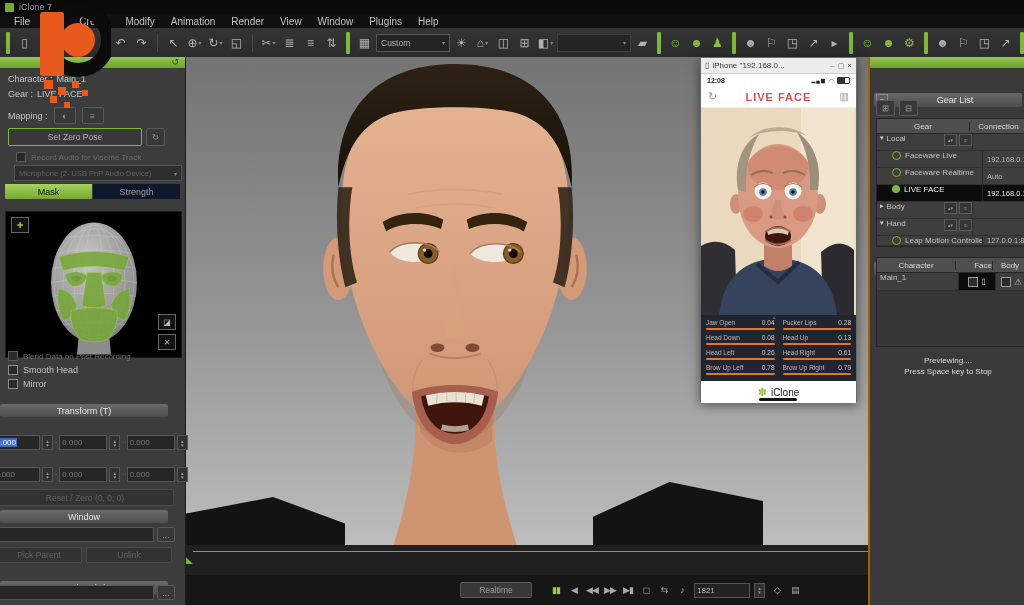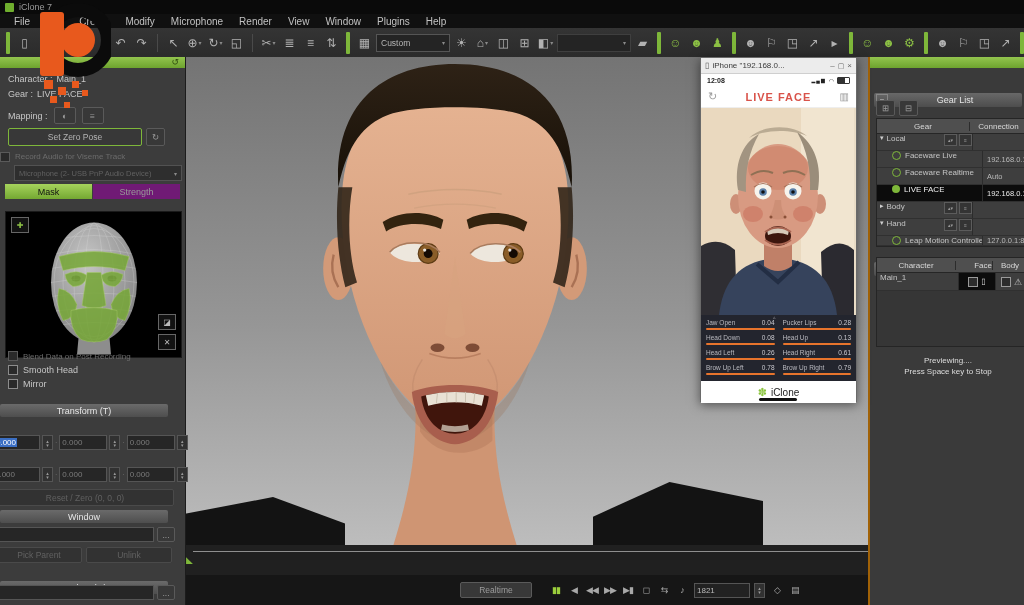--- a/index.html
+++ b/index.html
@@ -30,21 +30,21 @@
   .dim{color:#6c6c6c}
   .btn{border:1px solid #5a5a5a;background:#383838;color:#9c9c9c;font-size:8.5px;display:flex;align-items:center;justify-content:center;border-radius:2px}
   .btn.dis{color:#616161;background:#323232;border-color:#4a4a4a}
   .num-field{background:#262626;border:1px solid #555;height:13px;font-size:8px;color:#7c7c7c;display:flex;align-items:center;padding:0 2px;overflow:hidden;white-space:nowrap}
   .spin{width:9px;height:13px;border:1px solid #555;background:#313131;color:#9a9a9a;font-size:5px;display:flex;flex-direction:column;align-items:center;justify-content:center;line-height:4px;flex:none}
   .sel-blue{background:#3b6fc4;color:#fff;padding:0 1px}
   
   #left-panel{left:0;top:57px;width:185px;height:548px;background:#3c3c3c;z-index:20;border-right:1px solid #1c1c1c}
   .tab{height:15px;font-size:9px;display:flex;align-items:center;justify-content:center}
   .tab.active{background:linear-gradient(#a6d35c,#74a832);color:#101010}
-  .tab.inactive{background:#701a75;color:#9a9a9a}
+  .tab.inactive{background:#0f172a;color:#9a9a9a}
   #mask-box{background:#000;border:1px solid #1a1a1a;position:relative}
   .mini-btn{width:16px;height:14px;border:1px solid #666;background:rgba(30,30,30,.6);color:#bbb;font-size:8px;display:flex;align-items:center;justify-content:center}
   
   #viewport{left:185px;top:57px;width:839px;height:488px;background:linear-gradient(180deg,#747474,#969696 55%,#bdbdbd);overflow:hidden;z-index:1}
   .shoulder{position:absolute;background:#131313}
   #tl-strip{left:185px;top:545px;width:839px;height:30px;background:#202020;z-index:2}
   #tl-line{position:absolute;left:8px;top:6px;width:825px;height:1px;background:#8f8f8f}
   #tl-handle{position:absolute;left:702px;top:2px;width:8px;height:8px;border:1px solid #b0b0b0;border-radius:50%;background:#3a3a3a}
   #tl-corner{position:absolute;left:1px;top:10px;color:#7eb73a;font-size:9px}
   #transport{left:185px;top:575px;width:839px;height:30px;background:#161616;z-index:2;display:flex;align-items:center;padding-left:275px;gap:4px}
@@ -183,21 +183,21 @@
 
 <div id="titlebar" class="abs">
   <span id="appicon"></span>
   <span>iClone 7</span>
 </div>
 <div id="menubar" class="abs">
   <span class="menu-item">File</span>
   <span class="menu-item">Edit</span>
   <span class="menu-item">Create</span>
   <span class="menu-item">Modify</span>
-  <span class="menu-item">Microphone</span>
+  <span class="menu-item">Animation</span>
   <span class="menu-item">Render</span>
   <span class="menu-item">View</span>
   <span class="menu-item">Window</span>
   <span class="menu-item">Plugins</span>
   <span class="menu-item">Help</span>
 </div>
 <div id="toolbar" class="abs">
     <div class="tb-sep"></div>
     <span class="tbi">▯</span>
     <span class="tbi">▱</span>
@@ -284,21 +284,21 @@
     <span class="lbl">Mapping :</span>
     <div class="btn" style="width:20px;height:15px">◐</div>
     <div class="btn" style="width:20px;height:15px">≡</div>
   </div>
 
   <div class="abs" style="left:8px;top:71px;display:flex;gap:4px">
     <div class="btn" style="width:132px;height:16px;border-color:#7eb73a;color:#b4b4b4">Set Zero Pose</div>
     <div class="btn" style="width:17px;height:16px">↻</div>
   </div>
 
-  <div class="abs" style="left:0;top:95px;display:flex;">
+  <div class="abs" style="left:16px;top:95px;display:flex;align-items:center">
     <span class="cb dis"></span>
     <span class="lbl dim" style="font-size:8px">Record Audio for Viseme Track</span>
   </div>
   <div class="abs" style="left:14px;top:108px;width:158px;height:14px;background:#2e2e2e;border:1px solid #525252;display:flex;align-items:center;justify-content:space-between;padding:0 4px;font-size:7.5px;color:#616161">
     <span class="ellipsis">Microphone (2- USB PnP Audio Device)</span>
     <span class="caret">▾</span>
   </div>
 
   <div class="abs" style="left:5px;top:127px;width:175px;display:flex;gap:1px">
     <div class="tab active" style="flex:1">Mask</div>

